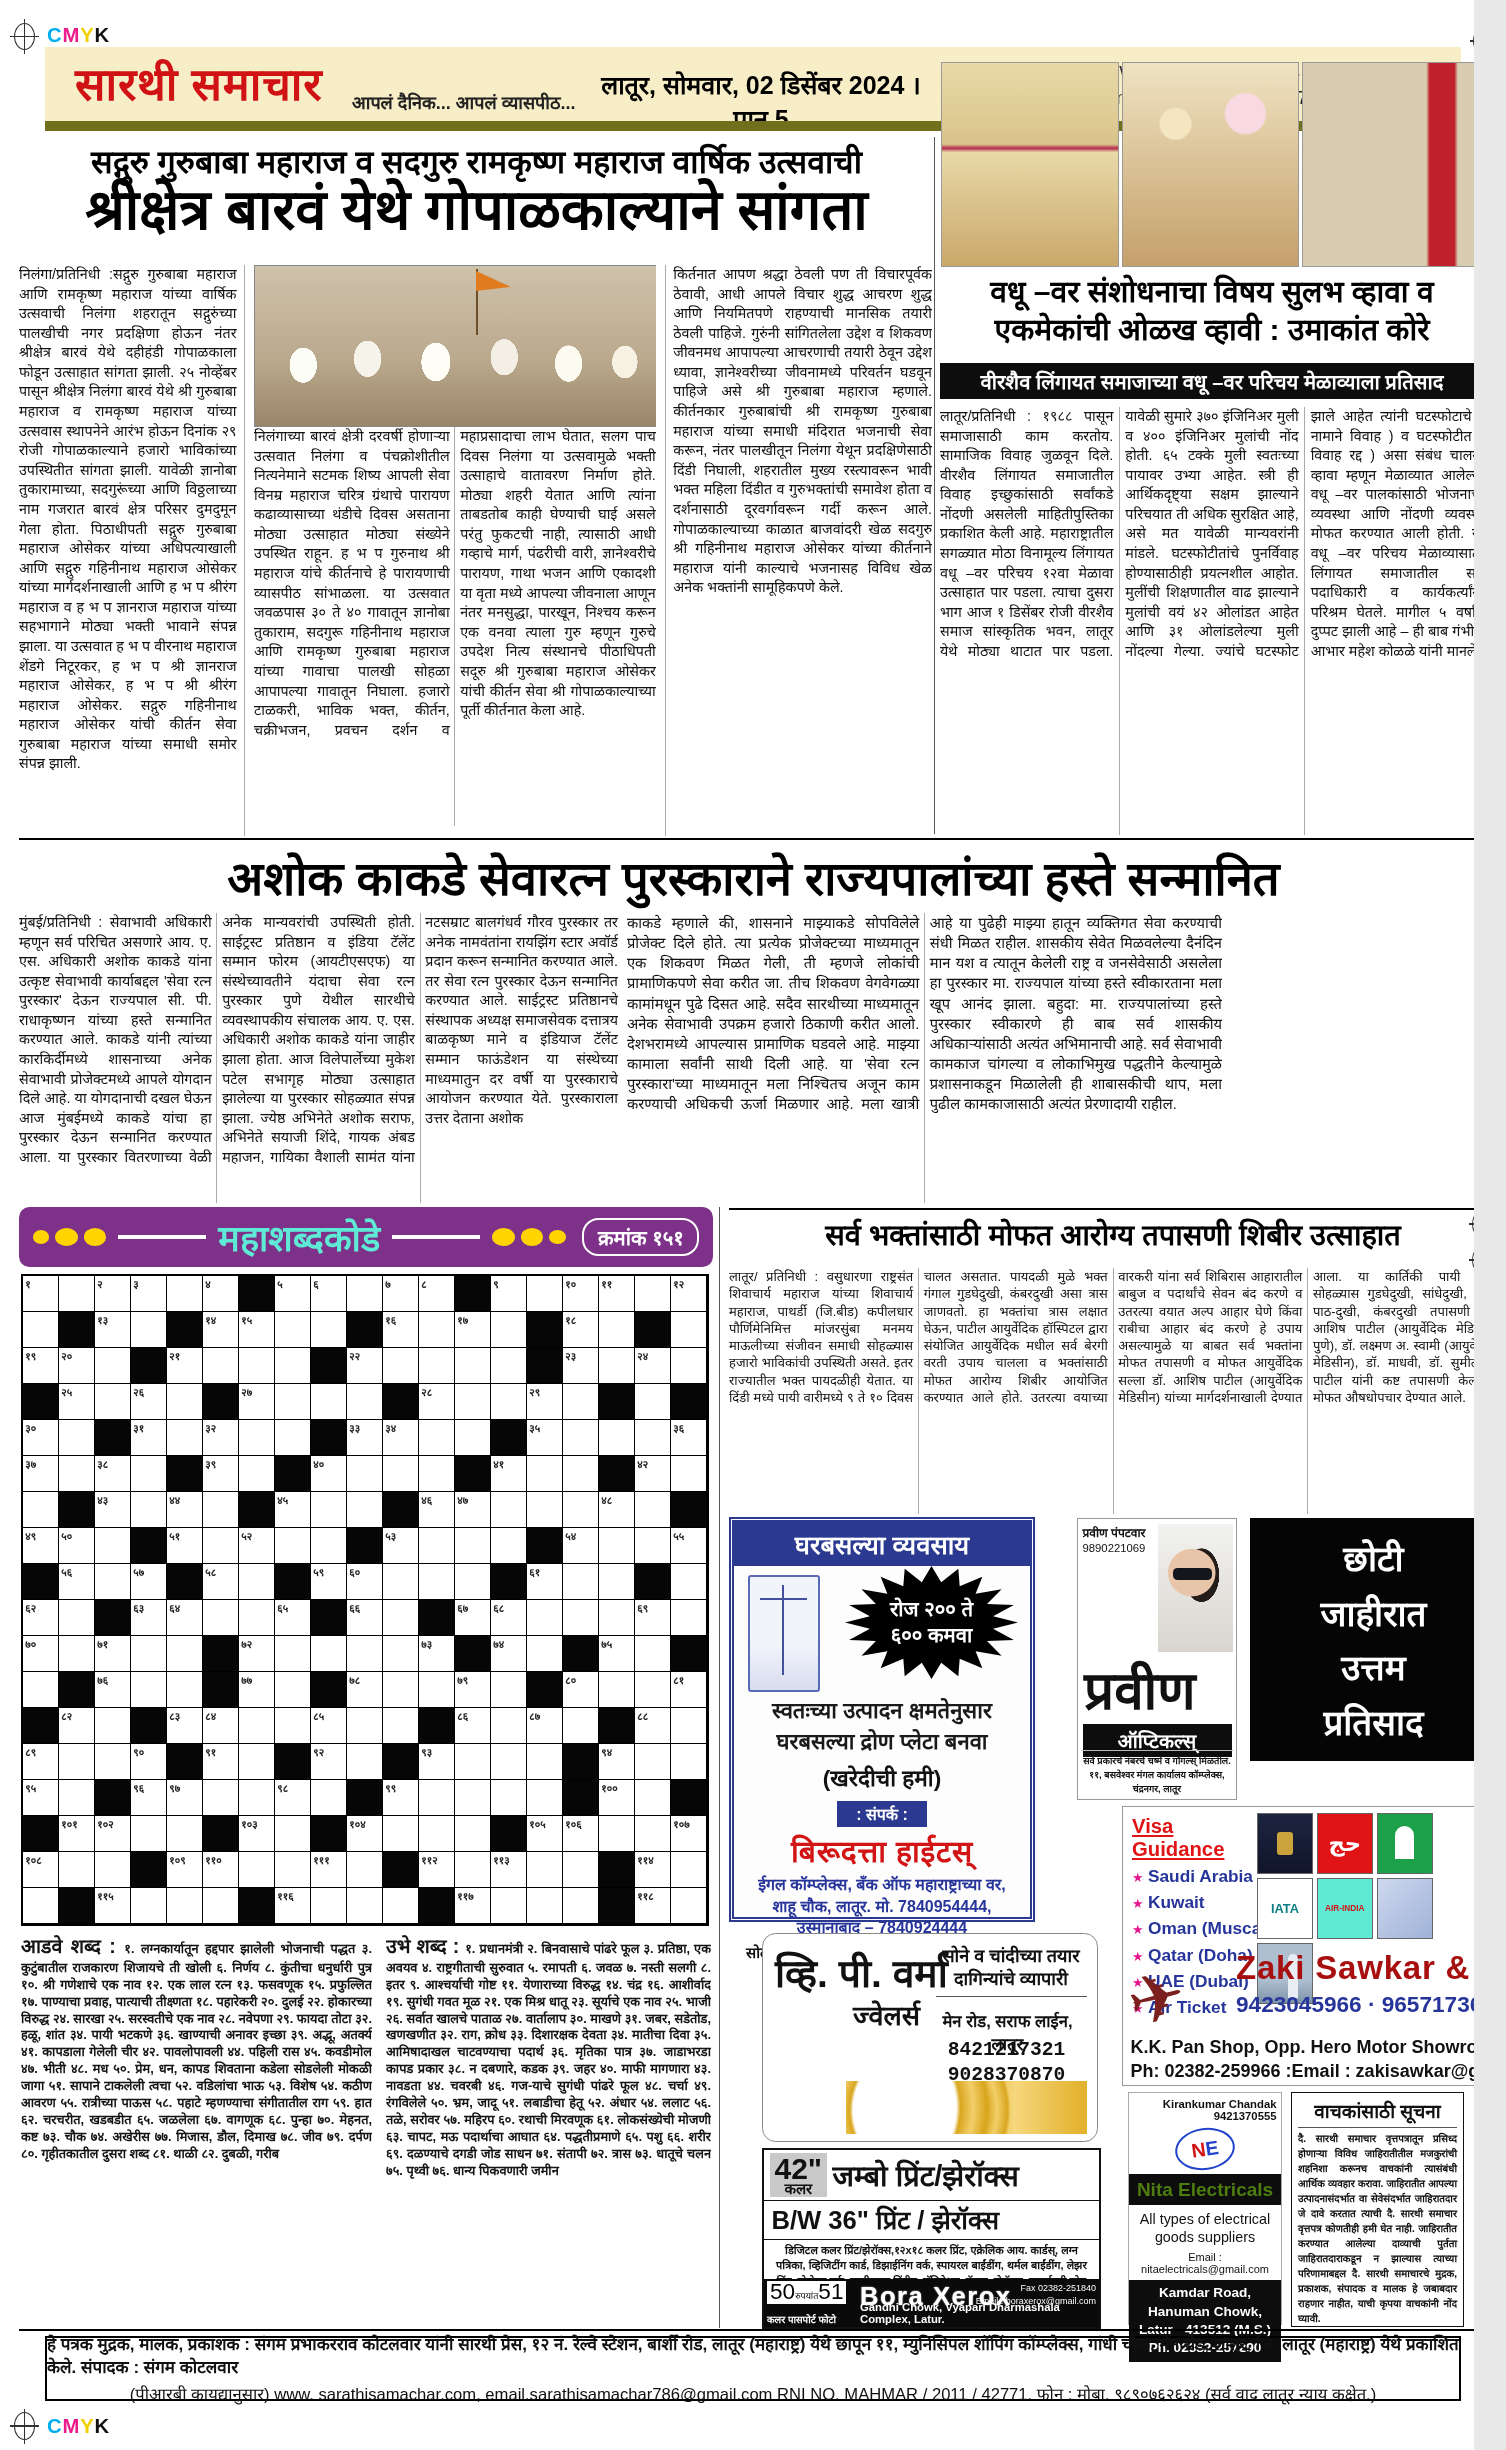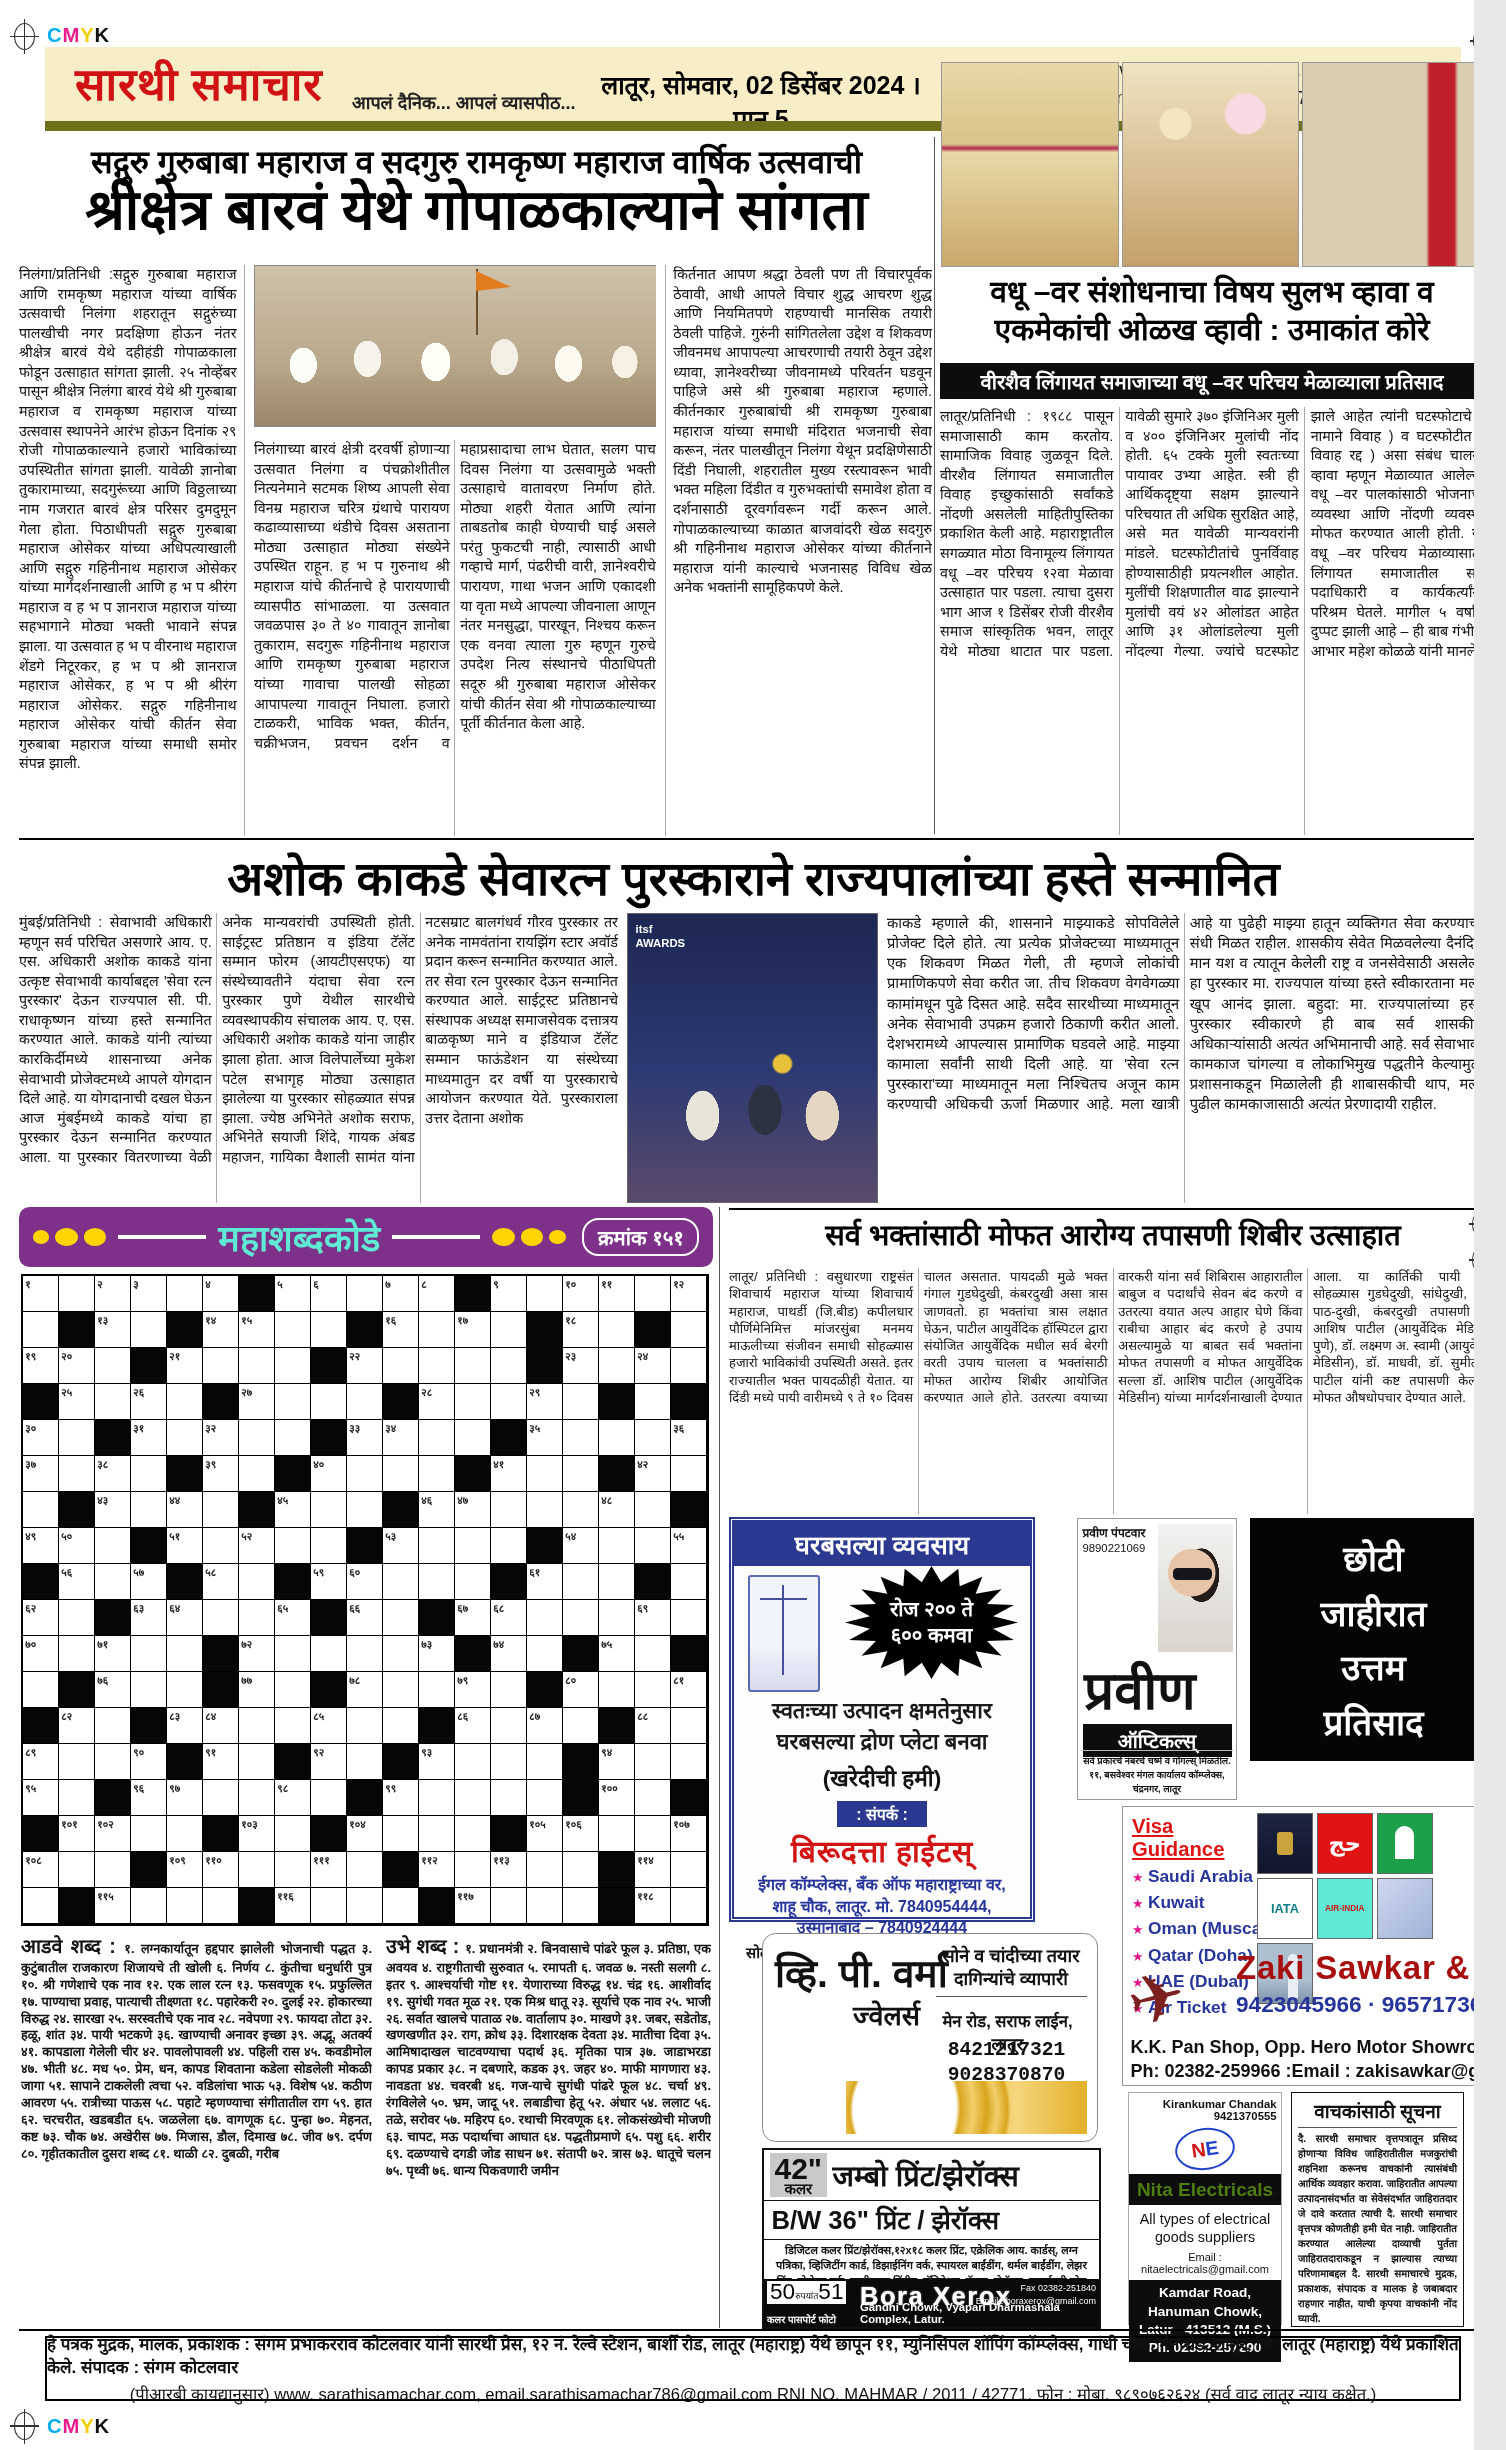--- a/index.html
+++ b/index.html
@@ -37,21 +37,21 @@
   .headline3{left:19px;top:845px;width:1469px;font-size:47px;font-weight:700;color:#000;}
   .headline4{left:729px;top:1214px;width:768px;font-size:29px;font-weight:700;color:#000;}
 
   
   .bodytxt{font-size:14.3px;line-height:1.37;color:#111;}
   .body2{left:940px;top:407px;width:544px;height:428px;column-count:3;column-gap:12px;column-rule:0.8px solid #aaa;}
   .a1wrap{left:19px;top:265px;width:913px;height:571px;display:flex;gap:9px;}
   .a1col{overflow:hidden;}
   .a1c1{width:222px;border-right:0.8px solid #aaa;padding-right:7.5px;}
   .a1mid{width:410px;}
-  .a1mid-cols{column-count:2;column-gap:10.5px;column-rule:0.8px solid #aaa;height:399px;overflow:hidden;margin-top:13px;}
+  .a1mid-cols{column-count:2;column-gap:10.5px;column-rule:0.8px solid #aaa;height:399px;overflow:hidden;margin-top:0;}
   .a1c4{width:264px;border-left:0.8px solid #aaa;padding-left:7.5px;}
   .body3wrap{left:19px;top:913px;width:1469px;height:290px;display:flex;gap:9px;}
   .b3left{width:599px;column-count:3;column-gap:10.5px;column-rule:0.8px solid #aaa;overflow:hidden;}
   .b3right{width:595px;column-count:2;column-gap:10.5px;column-rule:0.8px solid #aaa;overflow:hidden;font-size:14.7px;}
   .body4{left:729px;top:1268px;width:768px;height:246px;column-count:4;column-gap:10.5px;column-rule:0.8px solid #aaa;font-size:13px;line-height:1.33;}
 
   .rule-h{position:absolute;background:#000;}
   .rule-v{position:absolute;background:#555;width:0.8px;}
 
   
@@ -262,26 +262,20 @@
 
   <div class="rule-v" style="left:934px;top:137px;height:697px;"></div>
   <div class="abs h2line center">वधू –वर संशोधनाचा विषय सुलभ व्हावा व एकमेकांची ओळख व्हावी : उमाकांत कोरे</div>
   <div class="abs subhead2">वीरशैव लिंगायत समाजाच्या वधू –वर परिचय मेळाव्याला प्रतिसाद</div>
   <div class="abs body2 bodytxt just hide-ov">लातूर/प्रतिनिधी : १९८८ पासून समाजासाठी काम करतोय. सामाजिक विवाह जुळवून दिले. वीरशैव लिंगायत समाजातील विवाह इच्छुकांसाठी सर्वांकडे नोंदणी असलेली माहितीपुस्तिका प्रकाशित केली आहे. महाराष्ट्रातील सगळ्यात मोठा विनामूल्य लिंगायत वधू –वर परिचय १२वा मेळावा उत्साहात पार पडला. त्याचा दुसरा भाग आज १ डिसेंबर रोजी वीरशैव समाज सांस्कृतिक भवन, लातूर येथे मोठ्या थाटात पार पडला. यावेळी सुमारे ३७० इंजिनिअर मुली व ४०० इंजिनिअर मुलांची नोंद होती. ६५ टक्के मुली स्वतःच्या पायावर उभ्या आहेत. स्त्री ही आर्थिकदृष्ट्या सक्षम झाल्याने परिचयात ती अधिक सुरक्षित आहे, असे मत यावेळी मान्यवरांनी मांडले. घटस्फोटीतांचे पुनर्विवाह होण्यासाठीही प्रयत्नशील आहोत. मुलींची शिक्षणातील वाढ झाल्याने मुलांची वयं ४२ ओलांडत आहेत आणि ३१ ओलांडलेल्या मुली नोंदल्या गेल्या. ज्यांचे घटस्फोट झाले आहेत त्यांनी घटस्फोटाचे ( नामाने विवाह ) व घटस्फोटीत ( विवाह रद्द ) असा संबंध चालना व्हावा म्हणून मेळाव्यात आलेल्या वधू –वर पालकांसाठी भोजनाची व्यवस्था आणि नोंदणी व्यवस्था मोफत करण्यात आली होती. या वधू –वर परिचय मेळाव्यासाठी लिंगायत समाजातील सर्व पदाधिकारी व कार्यकर्त्यांनी परिश्रम घेतले. मागील ५ वर्षांत दुप्पट झाली आहे – ही बाब गंभीर. आभार महेश कोळळे यांनी मानले.</div>
 
   <div class="rule-h" style="left:19px;top:838px;width:1469px;height:2.3px;"></div>
   <div class="abs headline3 center">अशोक काकडे सेवारत्न पुरस्काराने राज्यपालांच्या हस्ते सन्मानित</div>
   <div class="abs body3wrap">
     <div class="b3left bodytxt just">मुंबई/प्रतिनिधी : सेवाभावी अधिकारी म्हणून सर्व परिचित असणारे आय. ए. एस. अधिकारी अशोक काकडे यांना उत्कृष्ट सेवाभावी कार्याबद्दल 'सेवा रत्न पुरस्कार' देऊन राज्यपाल सी. पी. राधाकृष्णन यांच्या हस्ते सन्मानित करण्यात आले. काकडे यांनी त्यांच्या कारकिर्दीमध्ये शासनाच्या अनेक सेवाभावी प्रोजेक्टमध्ये आपले योगदान दिले आहे. या योगदानाची दखल घेऊन आज मुंबईमध्ये काकडे यांचा हा पुरस्कार देऊन सन्मानित करण्यात आला. या पुरस्कार वितरणाच्या वेळी अनेक मान्यवरांची उपस्थिती होती. साईट्रस्ट प्रतिष्ठान व इंडिया टॅलेंट सम्मान फोरम (आयटीएसएफ) या संस्थेच्यावतीने यंदाचा सेवा रत्न पुरस्कार पुणे येथील सारथीचे व्यवस्थापकीय संचालक आय. ए. एस. अधिकारी अशोक काकडे यांना जाहीर झाला होता. आज विलेपार्लेच्या मुकेश पटेल सभागृह मोठ्या उत्साहात झालेल्या या पुरस्कार सोहळ्यात संपन्न झाला. ज्येष्ठ अभिनेते अशोक सराफ, अभिनेते सयाजी शिंदे, गायक अंबड महाजन, गायिका वैशाली सामंत यांना नटसम्राट बालगंधर्व गौरव पुरस्कार तर अनेक नामवंतांना रायझिंग स्टार अवॉर्ड प्रदान करून सन्मानित करण्यात आले. तर सेवा रत्न पुरस्कार देऊन सन्मानित करण्यात आले. साईट्रस्ट प्रतिष्ठानचे संस्थापक अध्यक्ष समाजसेवक दत्तात्रय बाळकृष्ण माने व इंडियाज टॅलेंट सम्मान फाऊंडेशन या संस्थेच्या माध्यमातुन दर वर्षी या पुरस्काराचे आयोजन करण्यात येते. पुरस्काराला उत्तर देताना अशोक</div>
-    <div class="photo photo-award">
-      <div class="itsf">
-        <div>itsf</div>
-        <div>AWARDS</div>
-      </div>
-    </div>
     <div class="b3right bodytxt just">काकडे म्हणाले की, शासनाने माझ्याकडे सोपविलेले प्रोजेक्ट दिले होते. त्या प्रत्येक प्रोजेक्टच्या माध्यमातून एक शिकवण मिळत गेली, ती म्हणजे लोकांची प्रामाणिकपणे सेवा करीत जा. तीच शिकवण वेगवेगळ्या कामांमधून पुढे दिसत आहे. सदैव सारथीच्या माध्यमातून अनेक सेवाभावी उपक्रम हजारो ठिकाणी करीत आलो. देशभरामध्ये आपल्यास प्रामाणिक घडवले आहे. माझ्या कामाला सर्वांनी साथी दिली आहे. या 'सेवा रत्न पुरस्कारा'च्या माध्यमातून मला निश्चितच अजून काम करण्याची अधिकची ऊर्जा मिळणार आहे. मला खात्री आहे या पुढेही माझ्या हातून व्यक्तिगत सेवा करण्याची संधी मिळत राहील. शासकीय सेवेत मिळवलेल्या दैनंदिन मान यश व त्यातून केलेली राष्ट्र व जनसेवेसाठी असलेला हा पुरस्कार मा. राज्यपाल यांच्या हस्ते स्वीकारताना मला खूप आनंद झाला. बहुदा: मा. राज्यपालांच्या हस्ते पुरस्कार स्वीकारणे ही बाब सर्व शासकीय अधिकाऱ्यांसाठी अत्यंत अभिमानाची आहे. सर्व सेवाभावी कामकाज चांगल्या व लोकाभिमुख पद्धतीने केल्यामुळे प्रशासनाकडून मिळालेली ही शाबासकीची थाप, मला पुढील कामकाजासाठी अत्यंत प्रेरणादायी राहील.</div>
   </div>
 
   <div class="abs cw-header">
     <div class="cw-dot small"></div>
     <div class="cw-dot"></div>
     <div class="cw-dot"></div>
     <div class="cw-line"></div>
     <div class="cw-title">महाशब्दकोडे</div>
     <div class="cw-line"></div>

